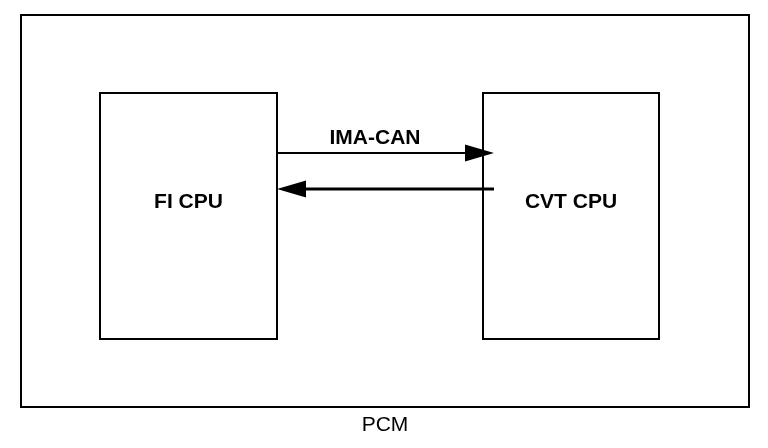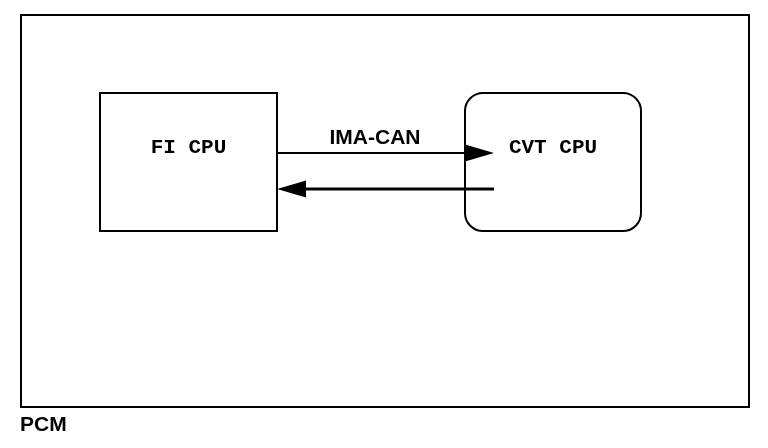--- a/index.html
+++ b/index.html
@@ -23,31 +23,30 @@
   .outer-box {
     position: absolute;
     left: 20px; top: 14px;
     width: 730px; height: 394px;
     border: 2px solid var(--line, #000);
     background: var(--bg, #fff);
   }
   .node {
     position: absolute;
     top: 92px;
-    height: 140px;
+    height: 248px;
     border: 2px solid var(--line, #000);
     background: var(--bg, #fff);
     display: flex;
     align-items: center;
     justify-content: center;
     padding-bottom: 30px; 
-    font-family: Liberation Mono, monospace;
   }
   .node-fi  { left: 99px;  width: 179px; }
-  .node-cvt { left: 464px; width: 178px; border-radius: 19px; }
+  .node-cvt { left: 482px; width: 178px; }
   .node-label {
     font-weight: bold;
     font-size: 21px;
     white-space: nowrap;
   }
   .edge-label {
     position: absolute;
     transform: translateX(-50%);
     font-weight: bold;
     font-size: 21px;
@@ -62,22 +61,22 @@
     width: 217px; height: 24px;
     color: var(--line, #000);
     display: block;
   }
   .arrow-top    { top: 141px; }
   .arrow-bottom { top: 177px; }
   .pcm-label {
     position: absolute;
     left: 20px; top: 412px;
     width: 730px;
-    text-align: left;
-    font-weight: bold;
+    text-align: center;
+    font-weight: normal;
     font-size: 21px;
   }
 </style>
 </head>
 <body>
 
 <div class="canvas">
 
   <div class="outer-box"></div>
 

